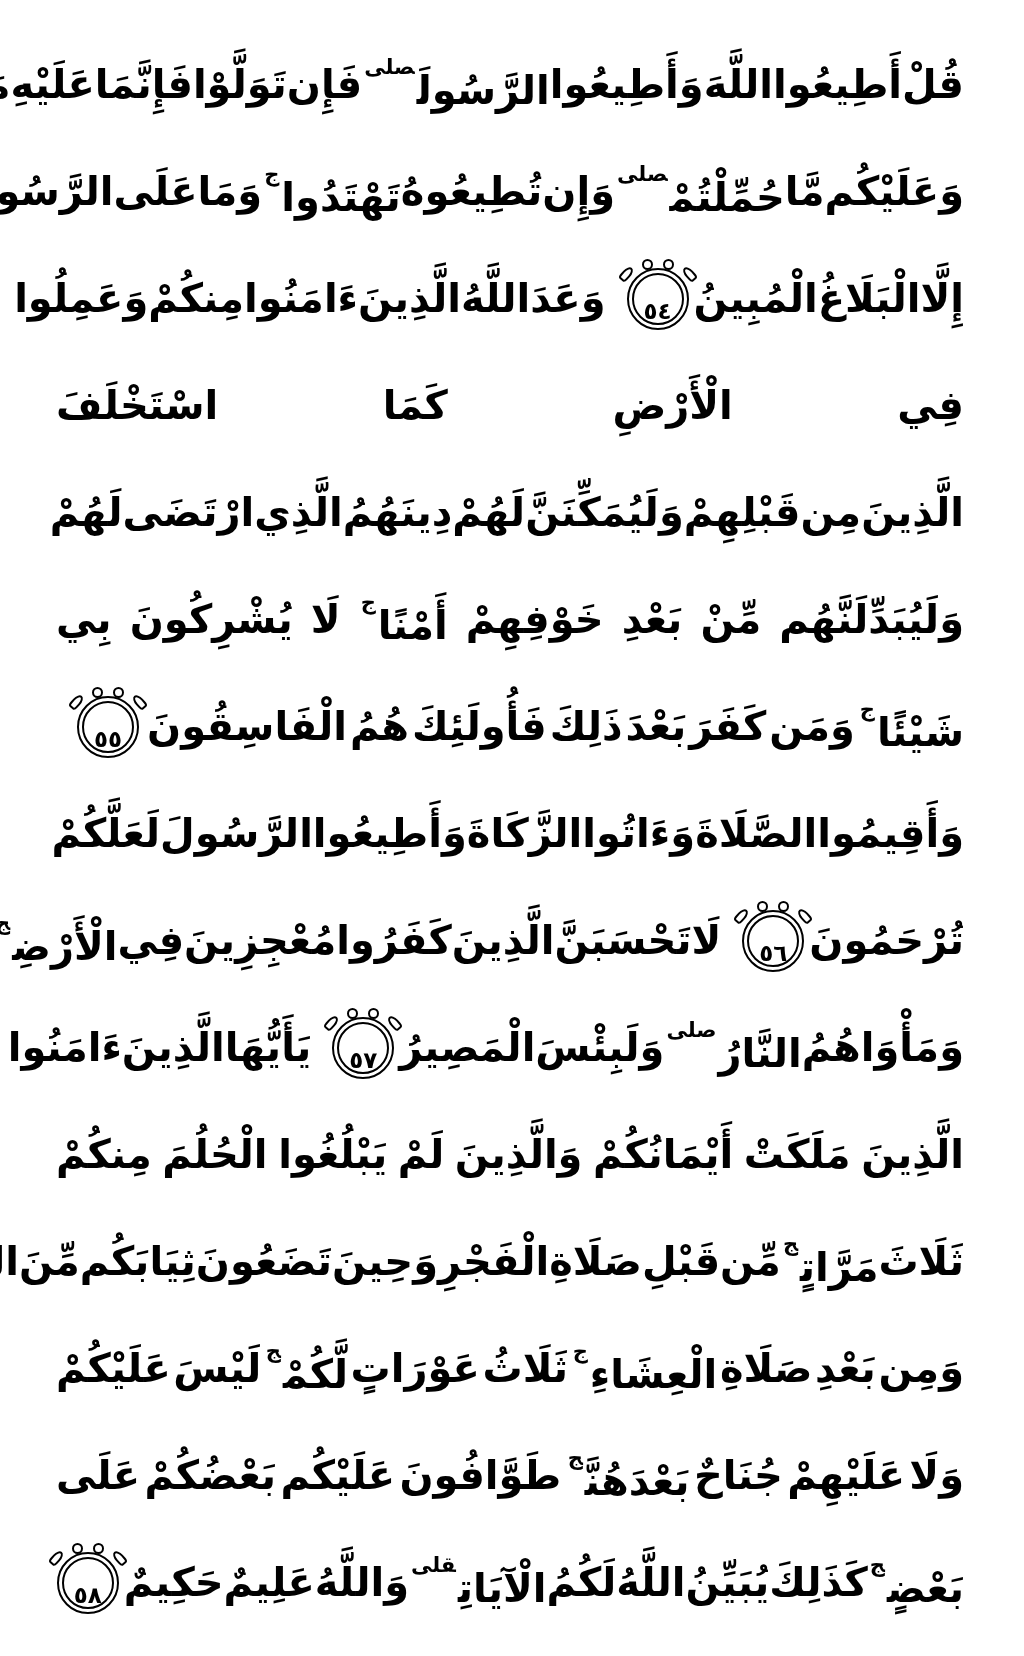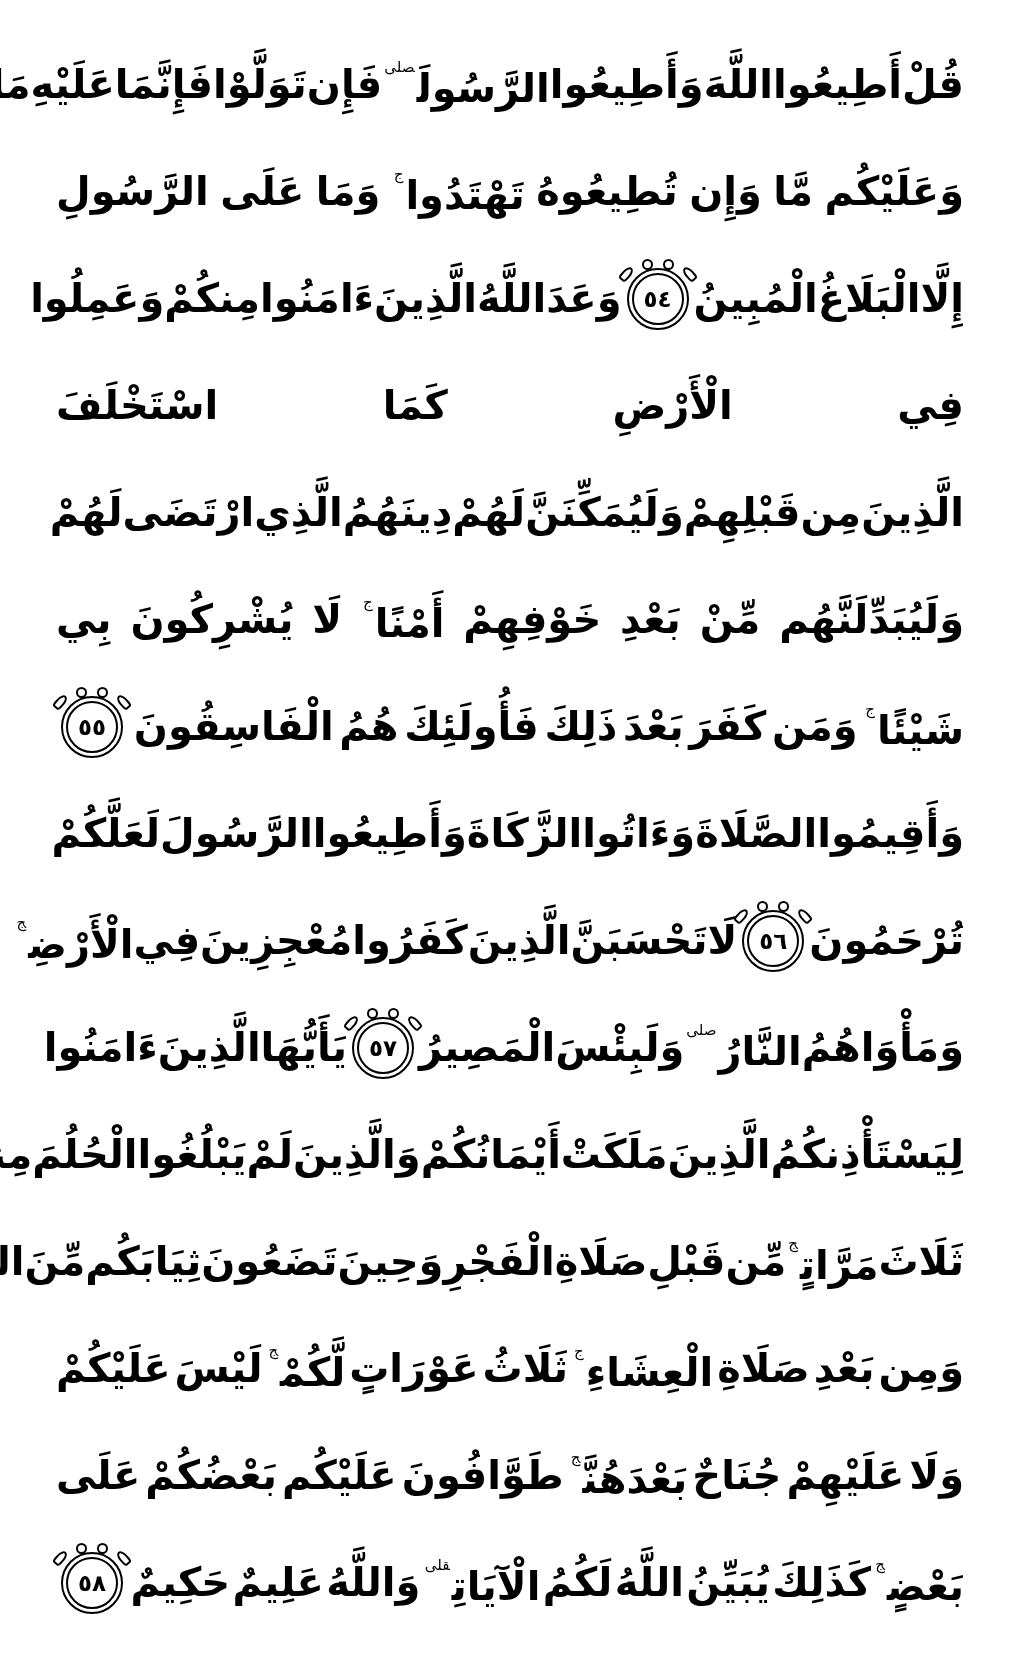--- a/index.html
+++ b/index.html
@@ -25,36 +25,36 @@
     direction: rtl;
     justify-content: space-between;
     align-items: center;
     font-size: 40px;
     font-weight: 700;
     color: var(--ink, #000000);
     line-height: 1;
   }
   .word { white-space: nowrap; }
   .waqf {
-    font-size: 15px;
-    font-weight: 400;
+    font-size: 21px;
+    font-weight: 700;
     vertical-align: 30px;
     margin: 0 2px;
   }
   
   .ayah-marker {
     position: relative;
     flex: 0 0 auto;
     width: 48px;
     height: 48px;
-    margin: 2px 10px 0 10px;
+    margin: 2px 10px 0 26px;
     border: 2.5px solid var(--ink, #000000);
     border-radius: 50%;
     display: flex;
-    align-items: center;
+    align-items: flex-end;
     justify-content: center;
     background: #fff;
   }
   .ayah-marker::before {
     content: "";
     position: absolute;
     inset: -7px;
     border: 2px solid var(--ink, #000000);
     border-radius: 50%;
   }
@@ -95,20 +95,21 @@
         <span class="word"><span>الرَّسُولَ</span><span class="waqf">صلى</span></span>
         <span class="word"><span>فَإِن</span></span>
         <span class="word"><span>تَوَلَّوْا</span></span>
         <span class="word"><span>فَإِنَّمَا</span></span>
         <span class="word"><span>عَلَيْهِ</span></span>
         <span class="word"><span>مَا</span></span>
       </div>
       <div class="qline">
         <span class="word"><span>وَعَلَيْكُم</span></span>
         <span class="word"><span>مَّا</span></span>
+        <span class="word"><span>حُمِّلْتُمْ</span><span class="waqf">صلى</span></span>
         <span class="word"><span>وَإِن</span></span>
         <span class="word"><span>تُطِيعُوهُ</span></span>
         <span class="word"><span>تَهْتَدُوا</span><span class="waqf">ج</span></span>
         <span class="word"><span>وَمَا</span></span>
         <span class="word"><span>عَلَى</span></span>
         <span class="word"><span>الرَّسُولِ</span></span>
       </div>
       <div class="qline">
         <span class="word"><span>إِلَّا</span></span>
         <span class="word"><span>الْبَلَاغُ</span></span>
@@ -207,21 +208,20 @@
           <span class="orn oc2"></span>
           <span class="orn ol"></span>
           <span class="orn or"></span>
           <span class="anum">٥٧</span>
         </span>
         <span class="word"><span>يَأَيُّهَا</span></span>
         <span class="word"><span>الَّذِينَ</span></span>
         <span class="word"><span>ءَامَنُوا</span></span>
       </div>
       <div class="qline">
-        <span class="word"><span>لِيَسْتَأْذِنكُمُ</span></span>
         <span class="word"><span>الَّذِينَ</span></span>
         <span class="word"><span>مَلَكَتْ</span></span>
         <span class="word"><span>أَيْمَانُكُمْ</span></span>
         <span class="word"><span>وَالَّذِينَ</span></span>
         <span class="word"><span>لَمْ</span></span>
         <span class="word"><span>يَبْلُغُوا</span></span>
         <span class="word"><span>الْحُلُمَ</span></span>
         <span class="word"><span>مِنكُمْ</span></span>
       </div>
       <div class="qline">

